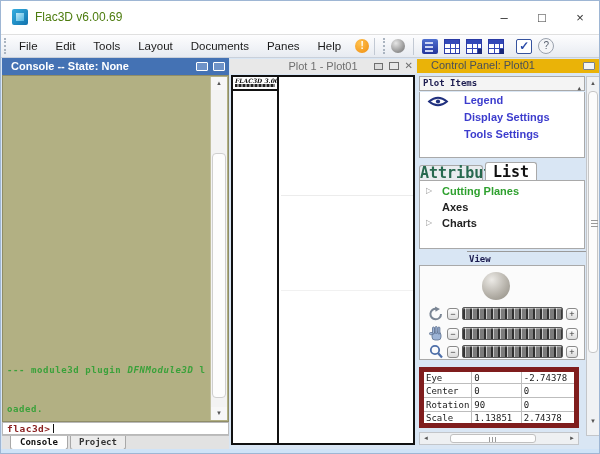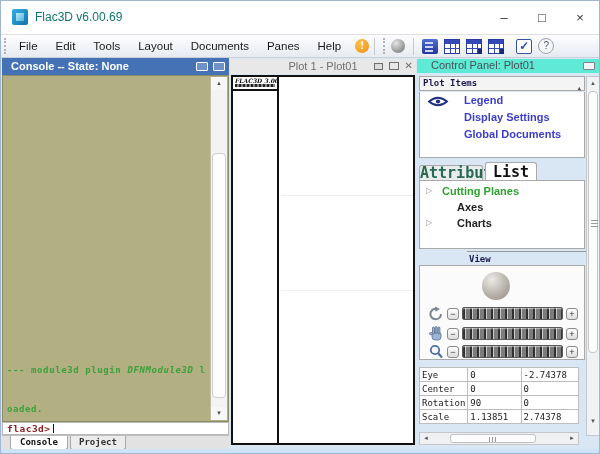--- a/index.html
+++ b/index.html
@@ -11,21 +11,21 @@
   }
 
   
   .titlebar { position:absolute; left:0; top:0; width:100%; height:33px; background:#ffffff; }
   .app-icon {
     position:absolute; left:11px; top:8px; width:16px; height:16px;
     background:linear-gradient(135deg,#35aee0 0%,#1272ad 100%); border-radius:2px;
   }
   .app-icon:after{ content:""; position:absolute; left:4px; top:4px; width:8px; height:8px;
     background:linear-gradient(135deg,#bfe8f7,#4fb6e2); }
-  .win-title { position:absolute; left:34px; top:9px; font-size:12px; color:#0f766e; }
+  .win-title { position:absolute; left:34px; top:9px; font-size:12px; color:#4d7c0f; }
   .win-controls { position:absolute; right:0; top:0; height:33px; display:flex; }
   .wc { width:38px; height:33px; display:flex; align-items:center; justify-content:center;
         font-size:13px; color:#333; cursor:default; }
 
   
   .menubar {
     position:absolute; left:0; top:33px; width:100%; height:24px;
     background:linear-gradient(#fdfdfe,#e7ebf1); border-top:1px solid #e0e0e0;
     border-bottom:1px solid #c9d0da; display:flex; align-items:center;
   }
@@ -104,21 +104,21 @@
   .legend-head { position:absolute; left:0; top:0; width:100%; height:14px; border-bottom:2px solid #111;
     overflow:hidden; }
   .legend-title { font-family:"DejaVu Serif",serif; font-style:italic; font-weight:bold;
     font-size:6px; line-height:7px; padding-left:2px; color:#111; white-space:nowrap; }
   .legend-sub { height:3px; margin:0 2px; background:repeating-linear-gradient(90deg,#222 0 2px,#888 2px 4px); }
   .plot-faint-1 { position:absolute; left:48px; right:0; top:118px; height:1px; background:#ececec; }
   .plot-faint-2 { position:absolute; left:48px; right:0; top:213px; height:1px; background:#f1f1f1; }
 
   
   .control-panel { position:absolute; left:416px; top:1px; width:183px; height:390px; }
-  .control-header { position:absolute; left:0; top:0; width:100%; height:14px; background:#5eead4;
+  .control-header { position:absolute; left:0; top:0; width:100%; height:14px; background:#eab308;
     color:#4a4f57; font-size:11px; line-height:13px; padding-left:14px; }
   .cp-btn { position:absolute; right:5px; top:3px; width:12px; height:8px; border:1px solid #7b828c;
     background:#f3f4f6; border-radius:1px; }
   .cp-section-head { position:absolute; left:2px; width:166px; height:15px; background:#f4f4f4;
     border:1px solid #a9a9a9; font-family:"DejaVu Sans Mono",monospace; font-size:9px;
     font-weight:bold; color:#1c1c50; line-height:13px; padding-left:3px; }
   .sh-arrow { position:absolute; right:3px; top:4px; font-size:6px; color:#555; }
   .pi-box { position:absolute; left:2px; top:33px; width:166px; height:66px; background:#fff;
     border:1px solid #a9a9a9; border-top:none; }
   .pi-row { position:relative; height:17px; line-height:17px; }
@@ -128,40 +128,40 @@
   .cp-tab { position:absolute; bottom:0; font-family:"DejaVu Sans Mono",monospace; font-size:15px;
     font-weight:bold; text-align:center; border:1px solid #a9a9a9; border-bottom:none;
     border-radius:3px 3px 0 0; }
   .cp-tab.inactive { left:0; width:64px; height:15px; line-height:15px; background:#e9ecef; color:#27694f; }
   .cp-tab.active { left:66px; width:52px; height:18px; line-height:18px; background:#fff; color:#111; }
   .tree-box { position:absolute; left:2px; top:121px; width:166px; height:69px; background:#fff;
     border:1px solid #a9a9a9; padding-top:2px; }
   .tree-row { position:relative; height:16px; line-height:16px; }
   .tree-tri { position:absolute; left:6px; top:0; font-size:8px; color:#9a9a9a; }
   .tree-label { position:absolute; left:22px; font-size:11px; font-weight:bold; }
-  .t-green { color:#2fa12f; } .t-black { color:#222;margin-left:15px; }
+  .t-green { color:#2fa12f; } .t-black { color:#222; }
   .view-label { position:absolute; left:2px; top:192px; width:166px; border-top:1px solid #9a9a9a;
     font-family:"DejaVu Sans Mono",monospace; font-size:9px; font-weight:bold; color:#1c1c50;
     padding:2px 0 0 2px;margin-left:48px; }
   .view-box { position:absolute; left:2px; top:206px; width:166px; height:95px; background:#fbfbfb;
     border:1px solid #a9a9a9; }
   .trackball { position:absolute; left:62px; top:6px; width:28px; height:28px; border-radius:50%;
     background:radial-gradient(circle at 35% 28%,#eceae6,#b7b3ab 55%,#8d897f); }
   .slider-row { position:absolute; left:8px; width:152px; height:15px; }
   .sr-1 { top:40px; } .sr-2 { top:60px; } .sr-3 { top:78px; }
   .slider-icon { position:absolute; left:0; top:0; width:16px; height:15px; }
   .pm-btn { position:absolute; top:2px; width:12px; height:12px; border:1px solid #8a8a8a;
     border-radius:3px; background:linear-gradient(#fdfdfd,#dcdcdc); font-size:9px; line-height:10px;
     text-align:center; color:#333; }
   .pm-minus { left:19px; } .pm-plus { left:138px; }
   .slider-bar { position:absolute; left:34px; top:1px; width:101px; height:13px; border:1px solid #5a5a5a;
     border-radius:2px;
     background:repeating-linear-gradient(90deg,#2f2f2f 0 2px,#cacaca 2px 3px,#7c7c7c 3px 7px);
     box-shadow:inset 0 1px 1px rgba(255,255,255,.5); }
-  .cam-table { position:absolute; left:2px; top:308px; width:160px; border:1px solid #7f1d1d;
+  .cam-table { position:absolute; left:2px; top:308px; width:160px; border:5px solid #7f1d1d;
     border-collapse:collapse; background:#fff; }
   .cam-table td { border:1px solid #bdbdbd; height:14px; font-family:"DejaVu Sans Mono",monospace;
     font-size:9px; color:#1a1a1a; padding:0 2px; white-space:nowrap; }
   .cam-table td.lbl { width:44px; }
   .cam-table td.v1 { width:56px; } .cam-table td.v2 { width:60px; }
   .h-scroll { position:absolute; left:2px; top:373px; width:160px; height:13px; background:#eef0f2;
     border:1px solid #c3c6ca; }
   .hs-left,.hs-right { position:absolute; top:0; width:12px; height:11px; font-size:6px; color:#555;
     text-align:center; line-height:11px; }
   .hs-left { left:0; } .hs-right { right:0; }
@@ -295,21 +295,21 @@
           <svg class="eye-icon" width="22" height="11" viewBox="0 0 22 11">
             <path d="M2 5.5 Q11 -2 20 5.5 Q11 13 2 5.5 Z" fill="none" stroke="#20307e" stroke-width="1.8"></path>
             <circle cx="11" cy="5.5" r="2.1" fill="#20307e"></circle>
           </svg>
           <span class="pi-link">Legend</span>
         </div>
         <div class="pi-row">
           <span class="pi-link">Display Settings</span>
         </div>
         <div class="pi-row">
-          <span class="pi-link">Global Documents</span>
+          <span class="pi-link">Tools Settings</span>
         </div>
       </div>
 
       <div class="cp-tabs">
         <div class="cp-tab inactive">Attributes</div>
         <div class="cp-tab active">List</div>
       </div>
 
       <div class="tree-box">
         <div class="tree-row">

